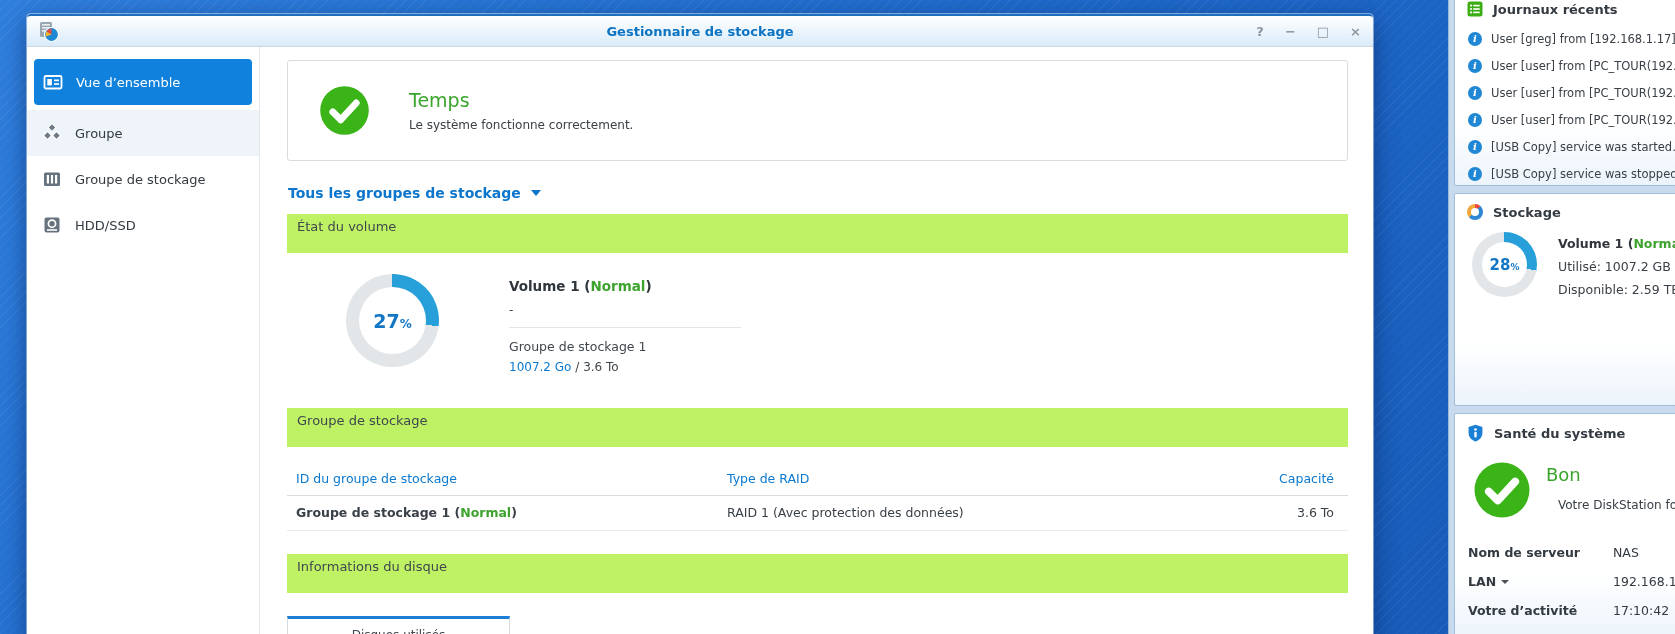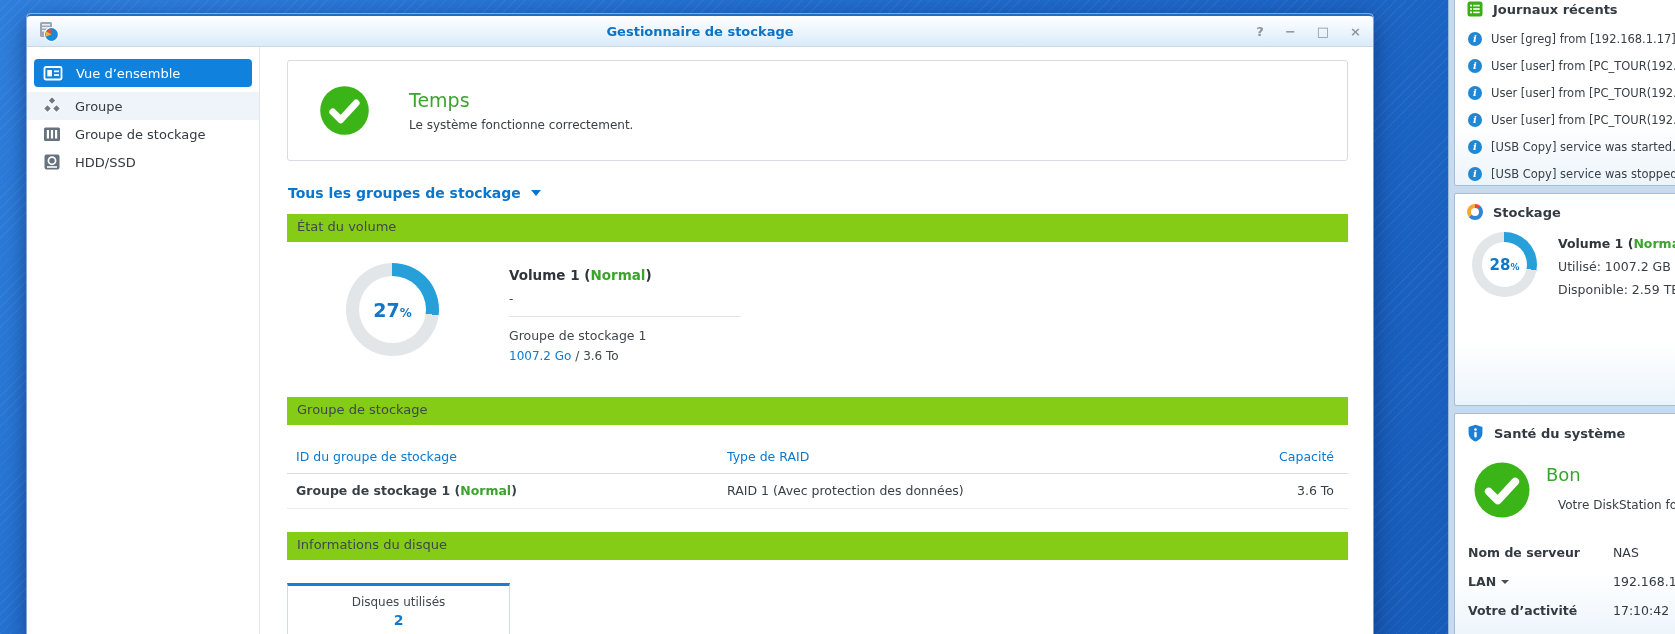--- a/index.html
+++ b/index.html
@@ -38,21 +38,21 @@
     display:flex; align-items:center; gap:21px;
     color:#8d959d; font-size:13px; font-weight:bold;
   }
   .win-controls span{ cursor:default; line-height:1; }
 
   .body-row{ display:flex; flex:1; min-height:0; }
 
   
   .sidebar{ width:232px; flex:0 0 232px; background:#fff; padding-top:12px; }
   .side-item{
-    height:28px; display:flex; align-items:center; gap:13px;
+    height:46px; display:flex; align-items:center; gap:13px;
     padding-left:15px; font-size:13px; color:#333a41;
   }
   .side-item.selected{
     margin:0 7px 5px 7px; padding-left:9px; border-radius:4px;
     background:#1082de; color:#fff; font-weight:normal;
   }
   .side-item.tinted{ background:#eff4fa; }
   .side-icon{ width:20px; height:20px; flex:0 0 20px; display:inline-flex; }
 
   
@@ -68,21 +68,21 @@
   .health-desc{ font-size:12px; color:#3a4046; }
 
   .filter-row{
     display:flex; align-items:center; gap:10px; margin:0 0 13px 1px;
     font-size:14px; font-weight:bold; color:#0b76cc; cursor:pointer;
   }
   .caret-down{ width:0; height:0; border-left:5px solid transparent; border-right:5px solid transparent; border-top:6px solid #0b76cc; }
   .caret-sm{ width:0; height:0; border-left:4px solid transparent; border-right:4px solid transparent; border-top:4px solid #4a5258; display:inline-block; margin-left:5px; }
 
   .section-band{
-    background:#84cc16; height:28px; line-height:25px; padding-left:10px;
+    background:#bef264; height:39px; line-height:25px; padding-left:10px;
     font-size:13px; color:#40474e;
   }
 
   .volume-flex{ display:flex; padding:21px 0 34px; }
   .donut{ position:relative; border-radius:50%; }
   .donut .hole{
     position:absolute; background:#fff; border-radius:50%;
     display:flex; align-items:center; justify-content:center;
   }
   .donut-lg{ width:93px; height:93px; margin-left:59px; flex:0 0 93px; }

